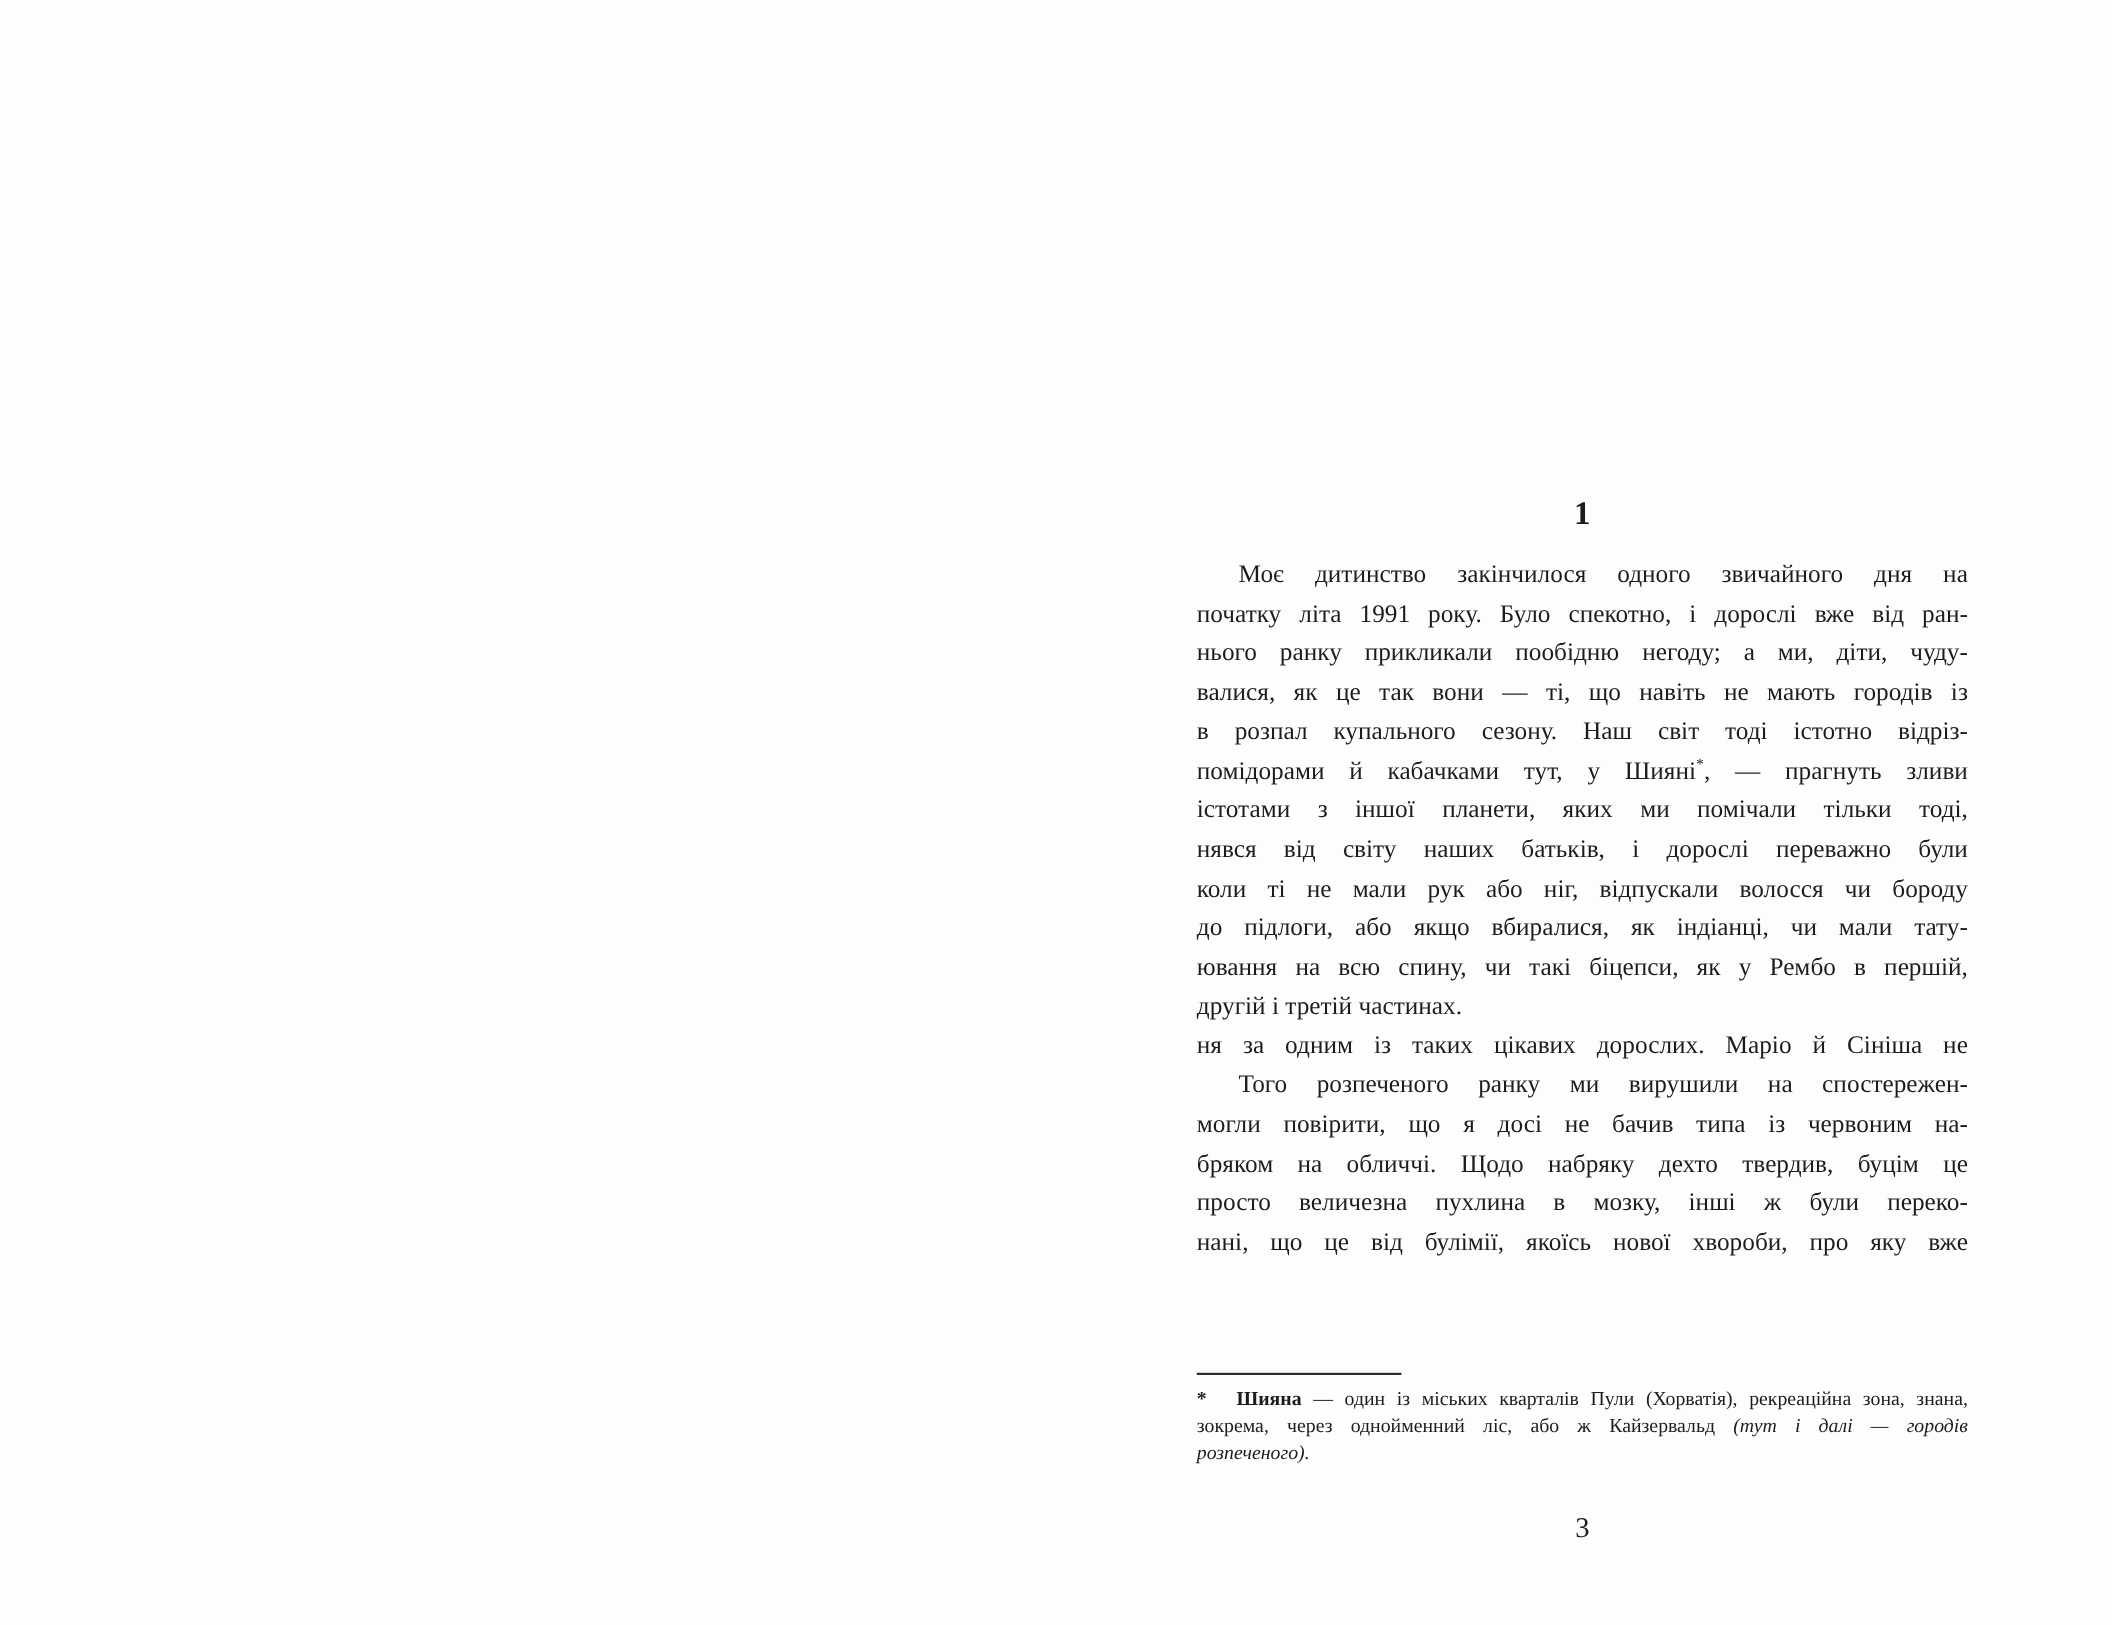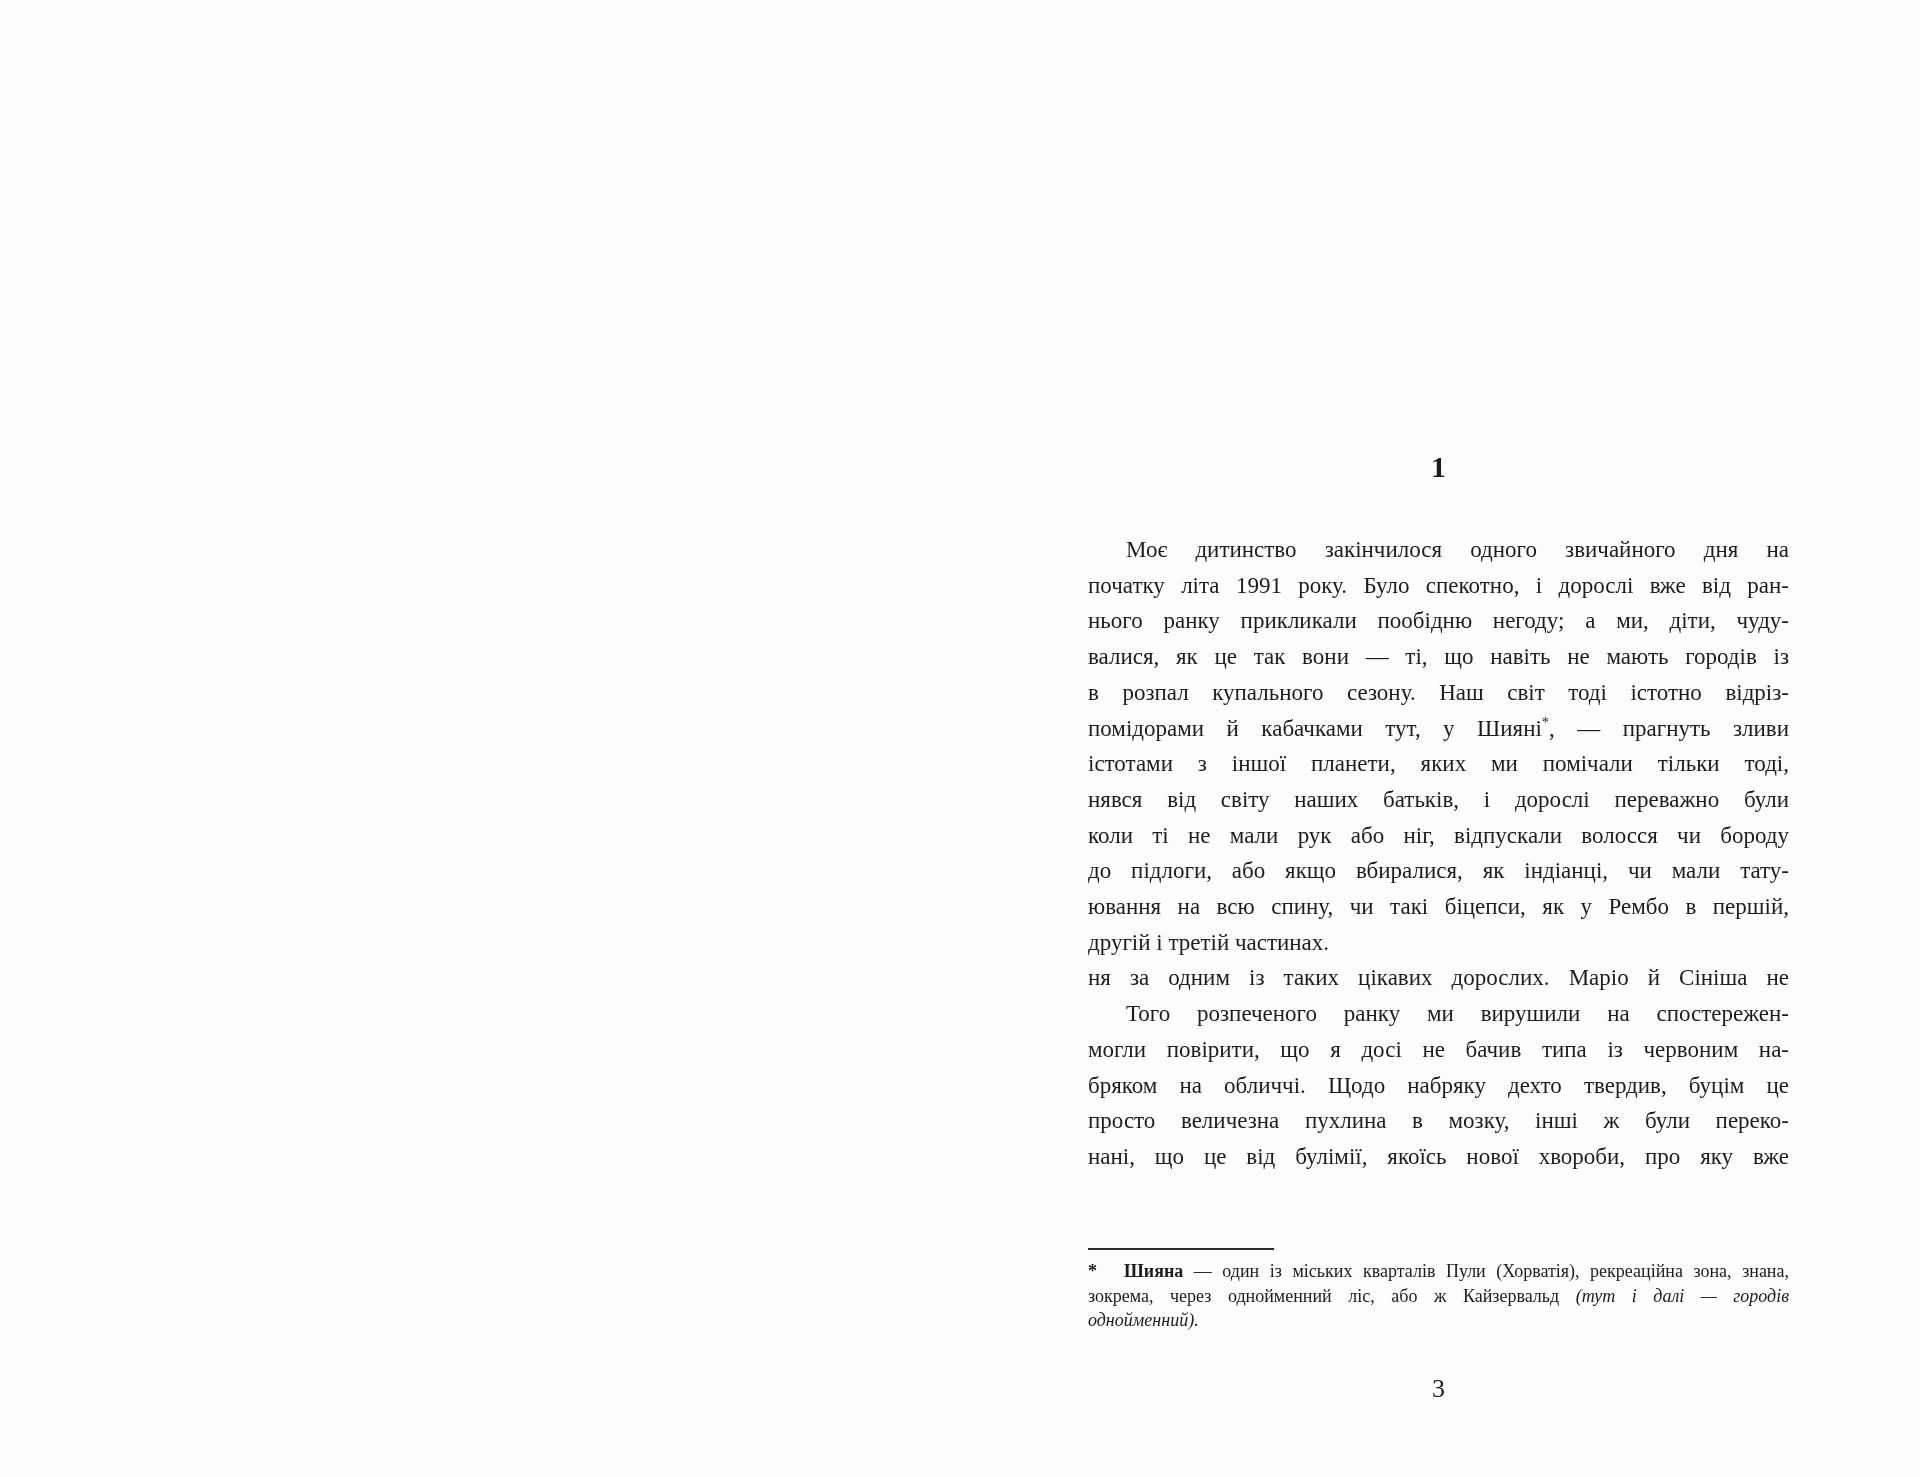--- a/index.html
+++ b/index.html
@@ -27,21 +27,21 @@
     position: absolute;
     top: 450px;
     left: 0;
     width: 100%;
     text-align: center;
     font-size: 30px;
     font-weight: 700;
   }
   .body-text {
     position: absolute;
-    top: 532px;
+    top: 504px;
     left: 0;
     width: 100%;
     font-size: 23px;
     line-height: 35.7px;
   }
   .bl {
     margin: 0;
     text-align: justify;
     text-align-last: justify;
     white-space: normal;
@@ -116,18 +116,18 @@
       <p class="bl">могли повірити, що я досі не бачив типа із червоним на-</p>
       <p class="bl">бряком на обличчі. Щодо набряку дехто твердив, буцім це</p>
       <p class="bl">просто величезна пухлина в мозку, інші ж були переко-</p>
       <p class="bl">нані, що це від булімії, якоїсь нової хвороби, про яку вже</p>
     </div>
 
     <div class="footnote">
       <div class="fn-rule"></div>
       <p class="fnl"><span class="fn-marker">*</span><span class="fn-term">Шияна</span><span> — один із міських кварталів Пули (Хорватія), рекреаційна зона, знана,</span></p>
       <p class="fnl"><span>зокрема, через однойменний ліс, або ж Кайзервальд </span><span class="fn-italic">(тут і далі — городів</span></p>
-      <p class="fnl last"><span class="fn-italic">однойменний).</span></p>
+      <p class="fnl last"><span class="fn-italic">розпеченого).</span></p>
     </div>
 
     <div class="page-number">3</div>
   </div>
 </div>
 
 </body></html>

